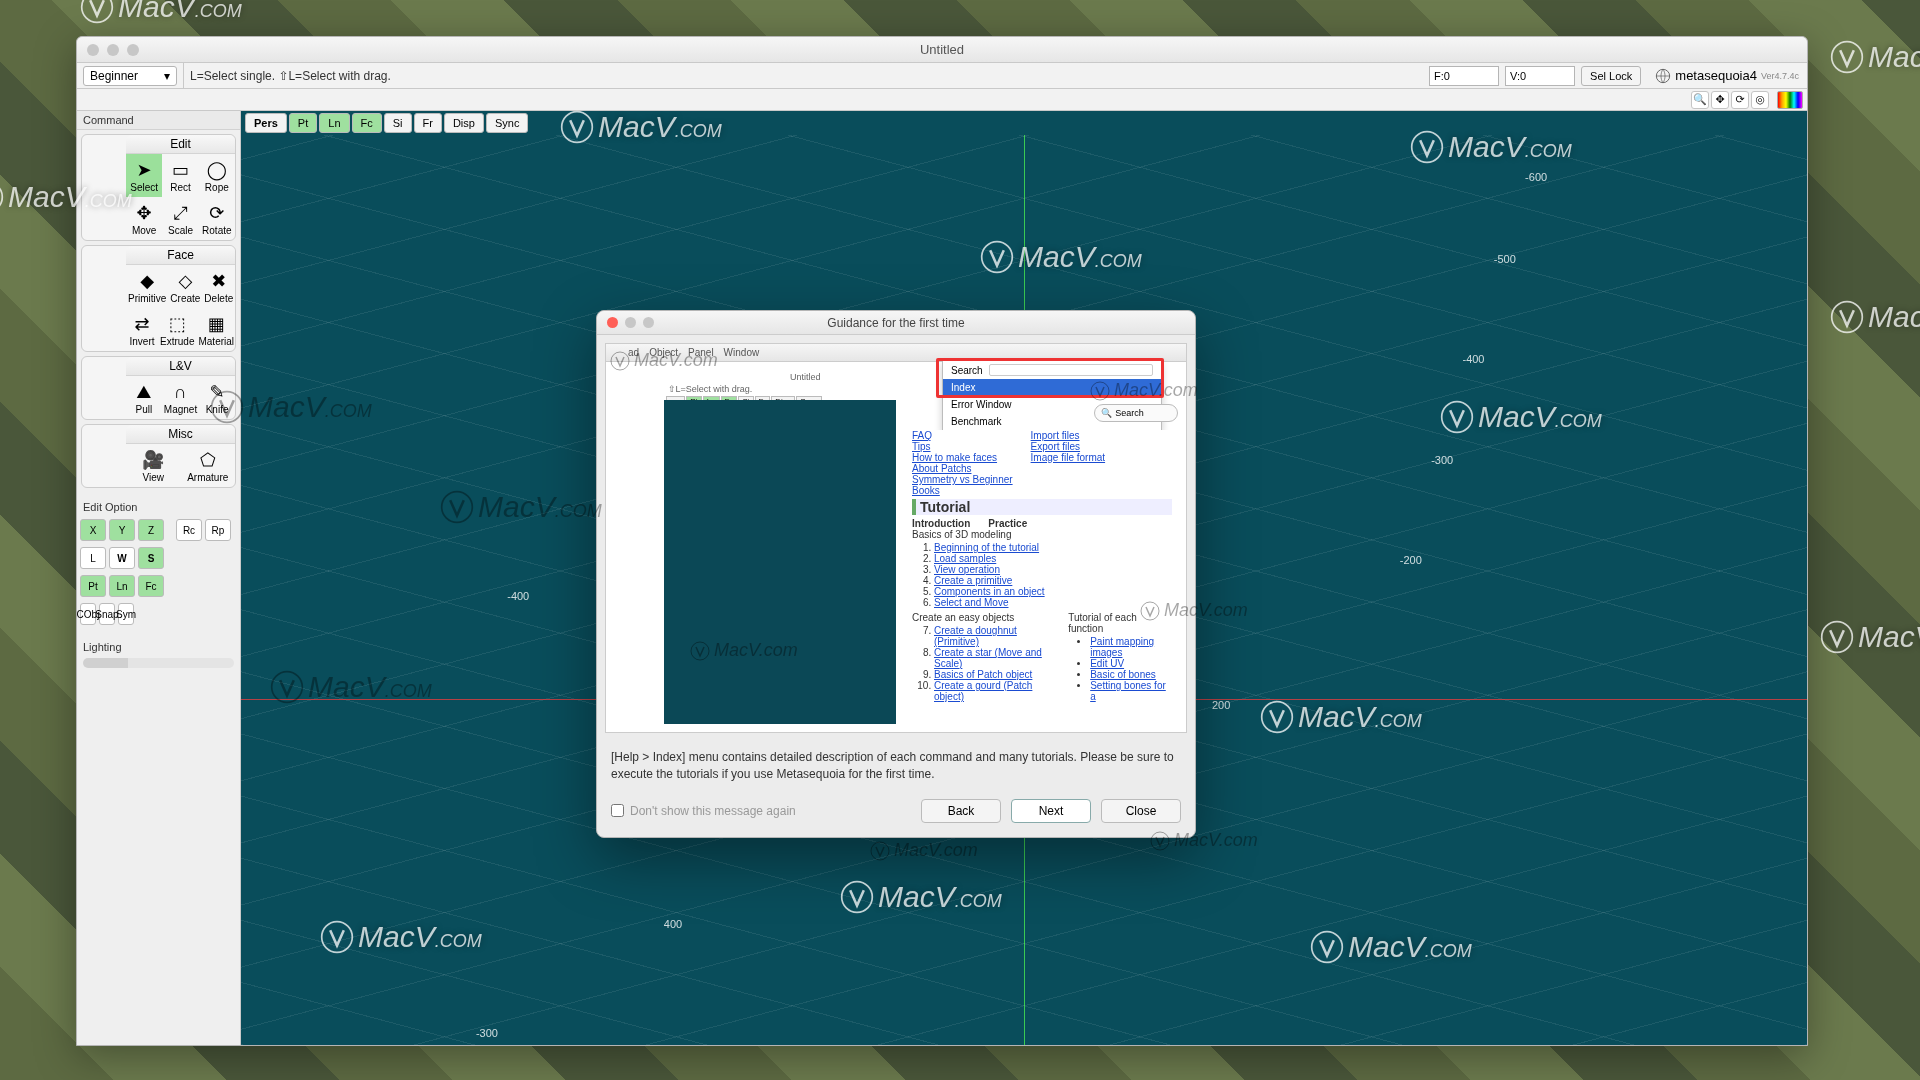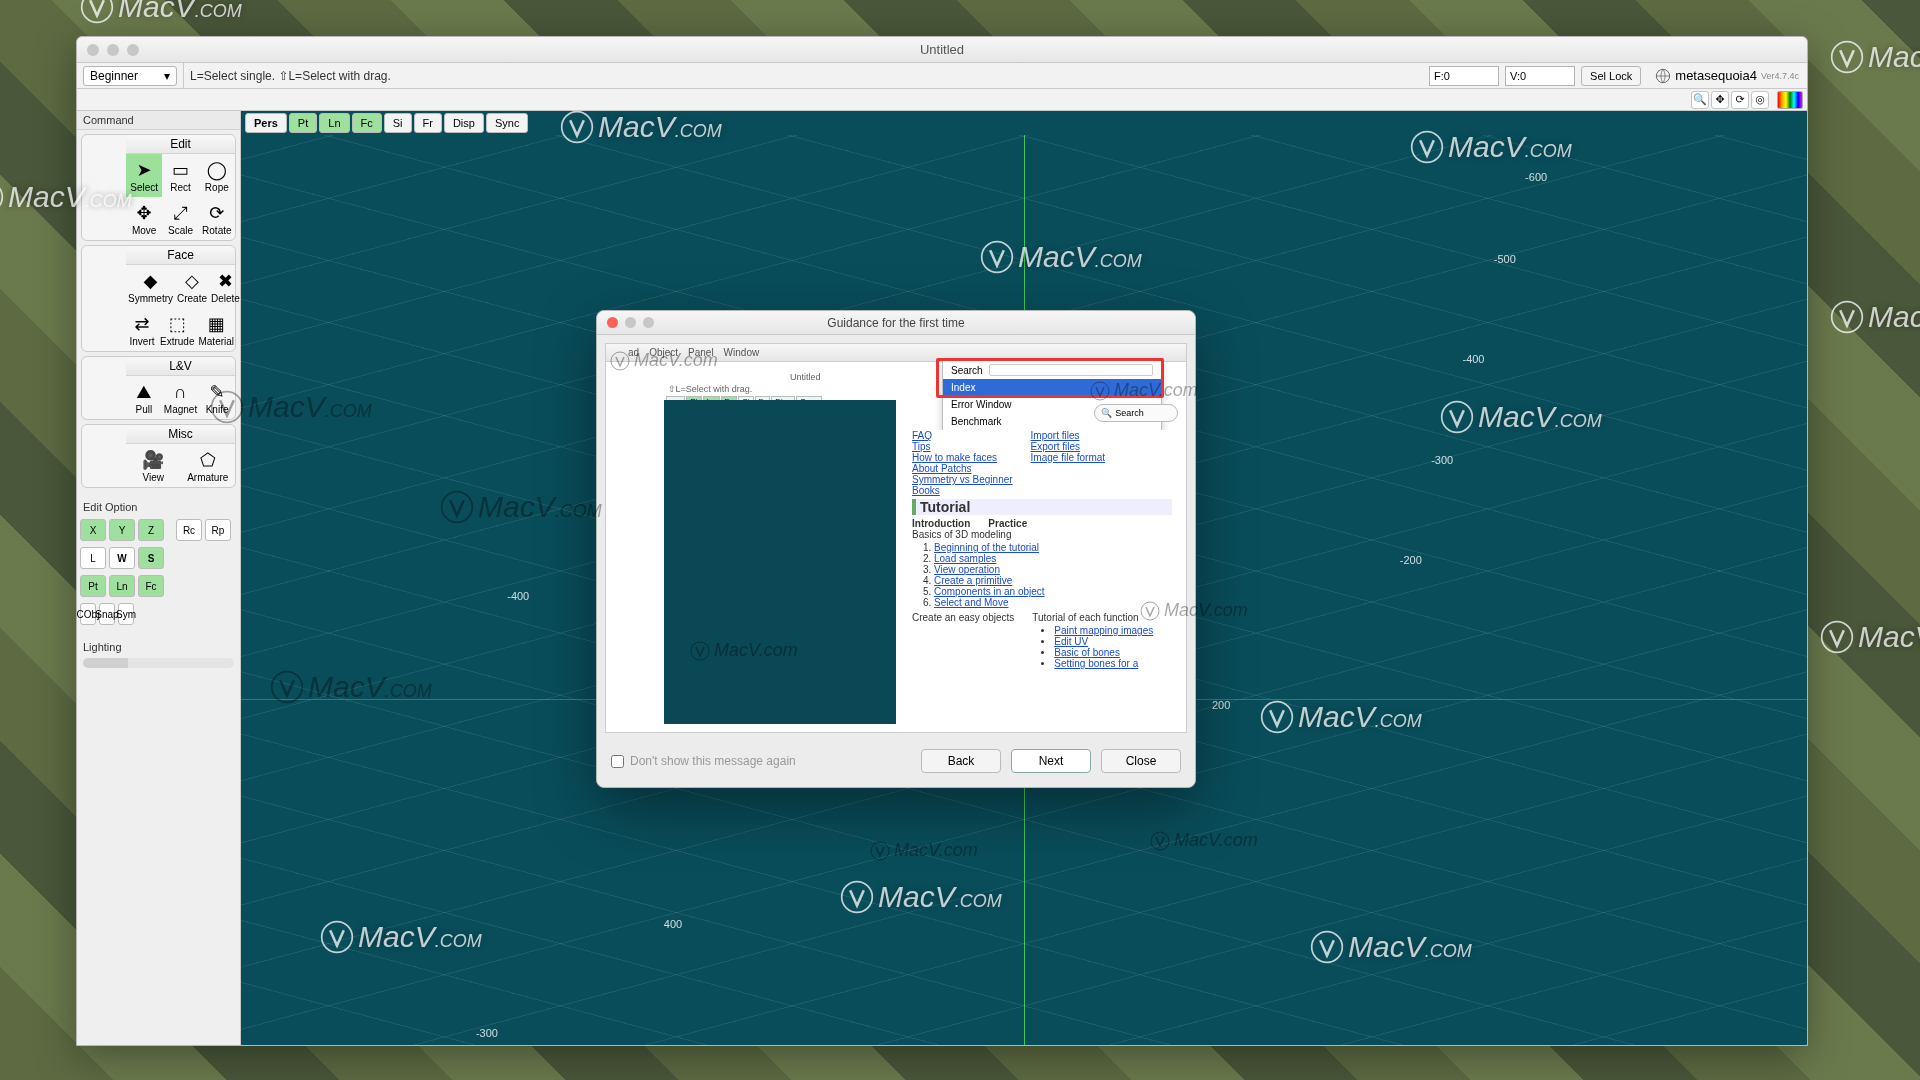--- a/index.html
+++ b/index.html
@@ -172,21 +172,21 @@
                 <div class="cmd-ico">⟳</div>
                 <div>Rotate</div>
               </div>
             </div>
           </div>
           <div class="cmd-group">
             <div class="hdr">Face</div>
             <div class="cmd-row">
               <div class="cmd-btn">
                 <div class="cmd-ico">◆</div>
-                <div>Symmetry</div>
+                <div>Primitive</div>
               </div>
               <div class="cmd-btn">
                 <div class="cmd-ico">◇</div>
                 <div>Create</div>
               </div>
               <div class="cmd-btn">
                 <div class="cmd-ico">✖</div>
                 <div>Delete</div>
               </div>
             </div>
@@ -370,31 +370,37 @@
           <div><span>Basics of 3D modeling</span><ol id="doc-ol1">
                 <li><a>Beginning of the tutorial</a></li>
                 <li><a>Load samples</a></li>
                 <li><a>View operation</a></li>
                 <li><a>Create a primitive</a></li>
                 <li><a>Components in an object</a></li>
                 <li><a>Select and Move</a></li>
               </ol></div>
         </div>
         <div class="col2">
-          <div><span>Create an easy objects</span></div>
+          <div><span>Create an easy objects</span><ol start="7" id="doc-ol2">
+                <li><a>Create a doughnut (Primitive)</a></li>
+                <li><a>Create a star (Move and Scale)</a></li>
+                <li><a>Basics of Patch object</a></li>
+                <li><a>Create a gourd (Patch object)</a></li>
+              </ol></div>
           <div><span>Tutorial of each function</span><ul id="doc-ul2">
                 <li><a>Paint mapping images</a></li>
                 <li><a>Edit UV</a></li>
                 <li><a>Basic of bones</a></li>
                 <li><a>Setting bones for a</a></li>
               </ul></div>
         </div>
       </div>
     </div>
   </div>
+  <div class="dtext">[Help &gt; Index] menu contains detailed description of each command and many tutorials. Please be sure to execute the tutorials if you use Metasequoia for the first time.</div>
   <div class="dbtns">
     <label class="dchk">
         <input type="checkbox" style=""> 
         <span>Don't show this message again</span>
       </label>
     <div class="sp"></div>
     <button>Back</button>
     <button class="def">Next</button>
     <button>Close</button>
   </div>

